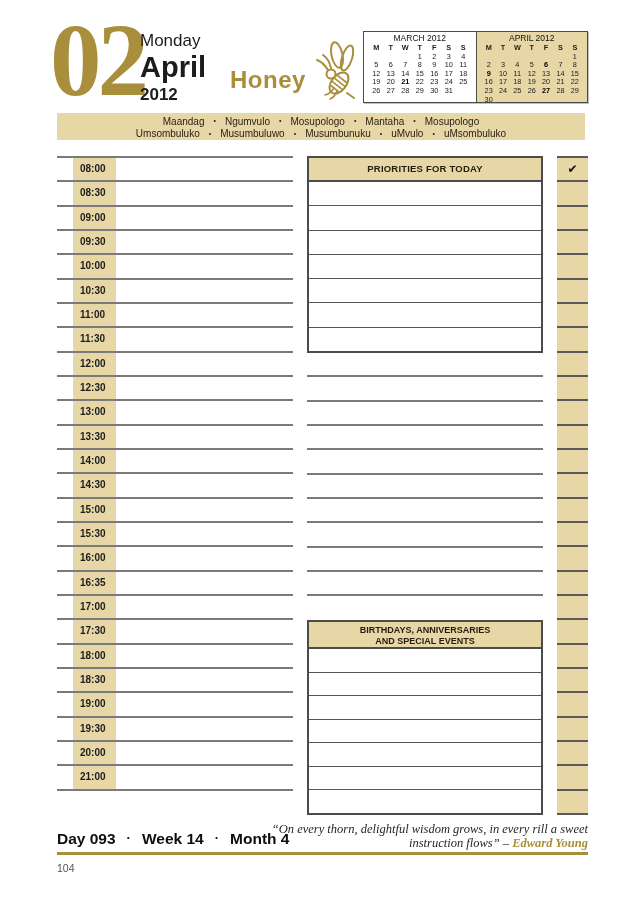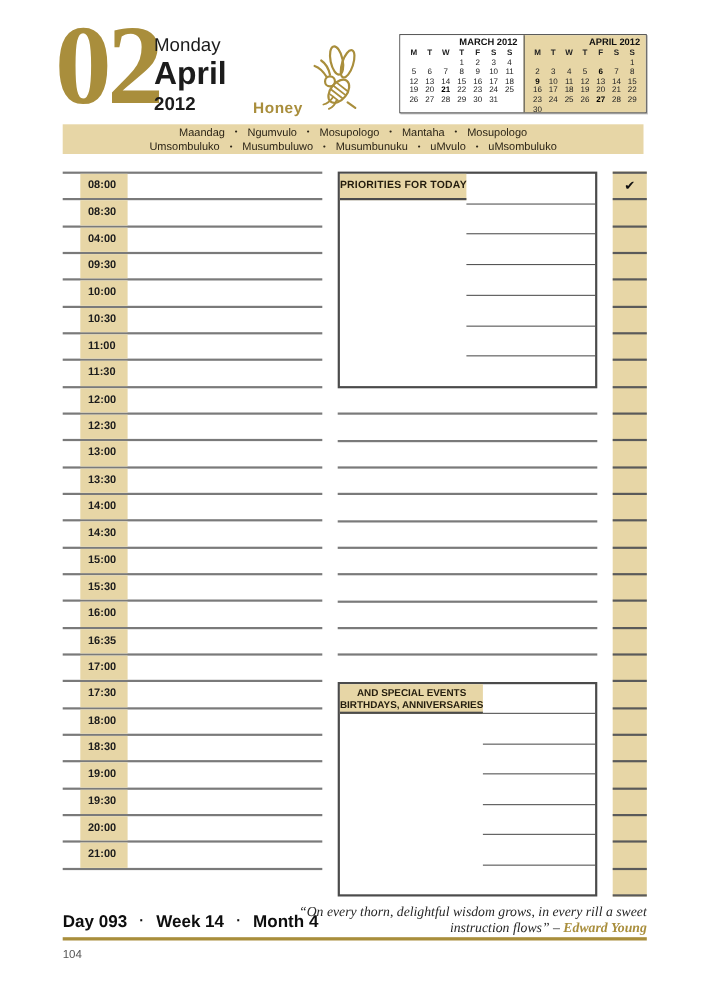--- a/index.html
+++ b/index.html
@@ -16,48 +16,48 @@
 
   
   .day-number{position:absolute;left:50px;top:9px;font-family:"Liberation Serif",serif;
     font-weight:bold;font-size:103px;line-height:1;letter-spacing:-4px;color:var(--gold);}
   .date-block{position:absolute;left:140px;top:31px;}
   .weekday{font-size:17px;font-weight:normal;line-height:19px;}
   .month-name{font-size:29px;font-weight:bold;line-height:30px;margin-top:2px;}
   .year{font-size:17px;font-weight:bold;line-height:19px;margin-top:3px;}
 
   .brand{position:absolute;left:230px;top:40px;display:flex;align-items:flex-end;}
-  .brand-text{color:var(--gold);font-weight:bold;font-size:14px;line-height:1;margin-bottom:0;letter-spacing:.5px;}
+  .brand-text{color:var(--gold);font-weight:bold;font-size:24px;line-height:1;margin-bottom:12px;letter-spacing:.5px;}
   .bee{margin-left:2px;}
 
   
   #calendars{position:absolute;left:363px;top:31px;width:225px;height:72px;
     border:1.5px solid var(--box-border);display:flex;box-shadow:1px 1px 0 rgba(0,0,0,.25);}
   .mini-cal{width:50%;height:100%;padding:1px 5px 0 5px;}
   .mini-cal.tan{background:var(--tan);border-left:1.5px solid var(--box-border);}
   .mini-cal.white{background:#fff;}
-  .cal-title{text-align:right;font-size:8.5px;font-weight:bold;line-height:11px;color:#111;}
+  .cal-title{text-align:center;font-size:8.5px;font-weight:normal;line-height:11px;color:#111;}
   .cal-grid{display:grid;grid-template-columns:repeat(7,1fr);grid-auto-rows:8.6px;
     font-size:7.3px;line-height:8.6px;text-align:center;color:#222;}
   .cal-grid .dh{font-weight:bold;}
   .cal-grid .b{font-weight:bold;color:#000;}
 
   
   #band{position:absolute;left:57px;top:113px;width:528px;height:27px;background:var(--tan);
     text-align:center;font-size:10px;line-height:11.5px;color:#2b2416;padding-top:2.5px;}
   #band .sep{display:inline-block;font-size:7px;margin:0 9px;position:relative;top:-1.5px;}
 
   
   #time-rows{position:absolute;left:57px;top:156px;width:236px;border-top:2px solid var(--grid-line);}
   .time-row{height:24.333px;border-bottom:2px solid var(--grid-line);padding-left:16px;}
   .time-label{width:43px;height:100%;background:var(--tan);font-size:10px;font-weight:bold;
     line-height:22px;padding-left:7px;color:var(--text-dark);}
 
   .titled-box{position:absolute;left:307px;width:236px;border:2px solid var(--box-border);
-    background:#fff;display:flex;flex-direction:row;}
+    background:#fff;display:flex;flex-direction:column;}
   #priorities-box{top:156px;height:197px;}
   #birthdays-box{top:620px;height:195px;}
   .box-header{background:var(--tan);border-bottom:2px solid var(--box-border);
     text-align:center;font-weight:bold;color:#241d0e;}
   #priorities-box .box-header{font-size:9.5px;line-height:22px;height:24px;letter-spacing:.2px;}
   #birthdays-box .box-header{font-size:9px;line-height:11px;height:27px;padding-top:3px;}
   .box-rows{flex:1;display:flex;flex-direction:column;}
   .box-row{flex:1;border-bottom:1.5px solid #555;}
   .box-row:last-child{border-bottom:none;}
 
@@ -223,21 +223,21 @@
   </div>
 
   <div id="time-rows">
       <div class="time-row">
         <div class="time-label">08:00</div>
       </div>
       <div class="time-row">
         <div class="time-label">08:30</div>
       </div>
       <div class="time-row">
-        <div class="time-label">04:00</div>
+        <div class="time-label">09:00</div>
       </div>
       <div class="time-row">
         <div class="time-label">09:30</div>
       </div>
       <div class="time-row">
         <div class="time-label">10:00</div>
       </div>
       <div class="time-row">
         <div class="time-label">10:30</div>
       </div>
@@ -324,22 +324,22 @@
       <div class="mid-row"></div>
       <div class="mid-row"></div>
       <div class="mid-row"></div>
       <div class="mid-row"></div>
       <div class="mid-row"></div>
       <div class="mid-row"></div>
     </div>
 
   <div id="birthdays-box" class="titled-box">
     <div class="box-header">
+      <div>BIRTHDAYS, ANNIVERSARIES</div>
       <div>AND SPECIAL EVENTS</div>
-      <div>BIRTHDAYS, ANNIVERSARIES</div>
     </div>
     <div class="box-rows">
         <div class="box-row"></div>
         <div class="box-row"></div>
         <div class="box-row"></div>
         <div class="box-row"></div>
         <div class="box-row"></div>
         <div class="box-row"></div>
         <div class="box-row"></div>
       </div>

